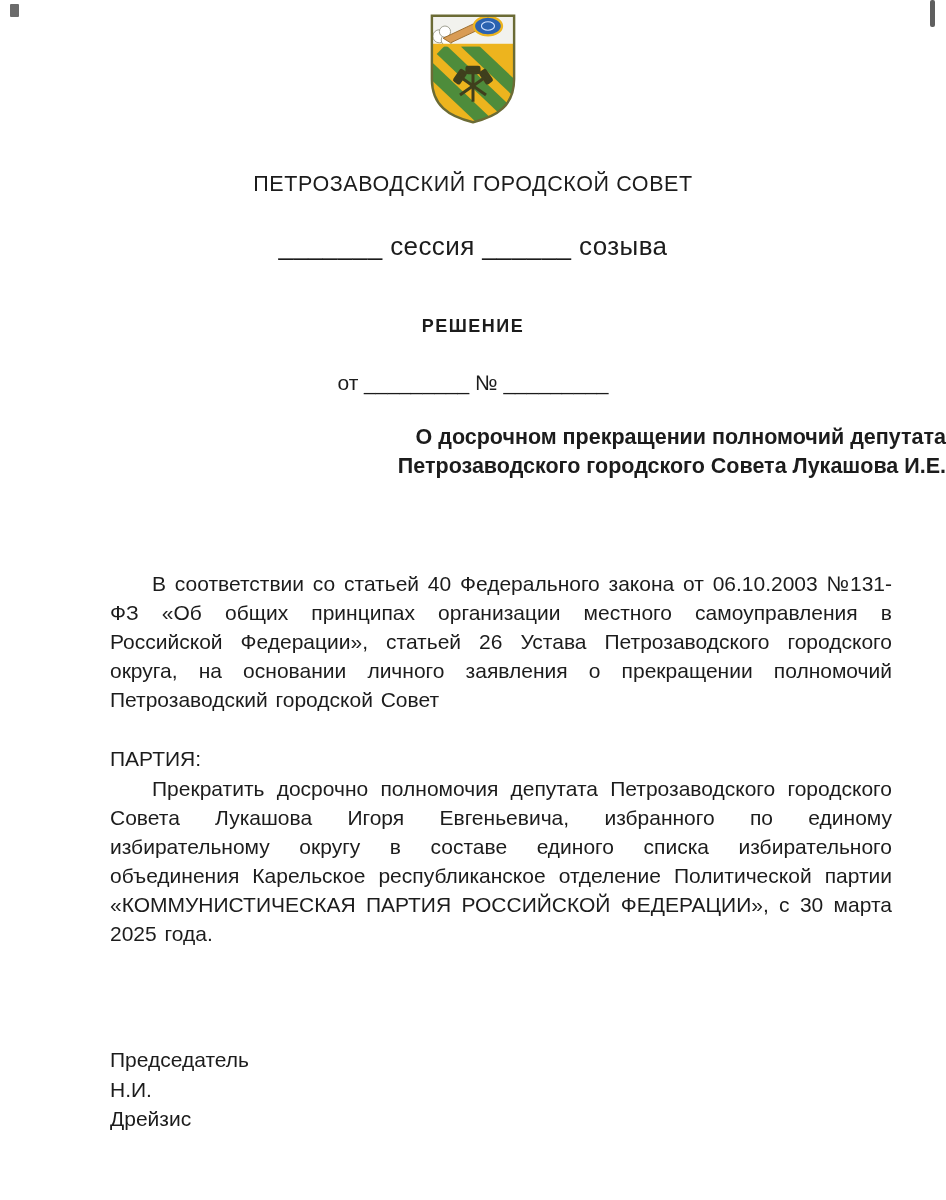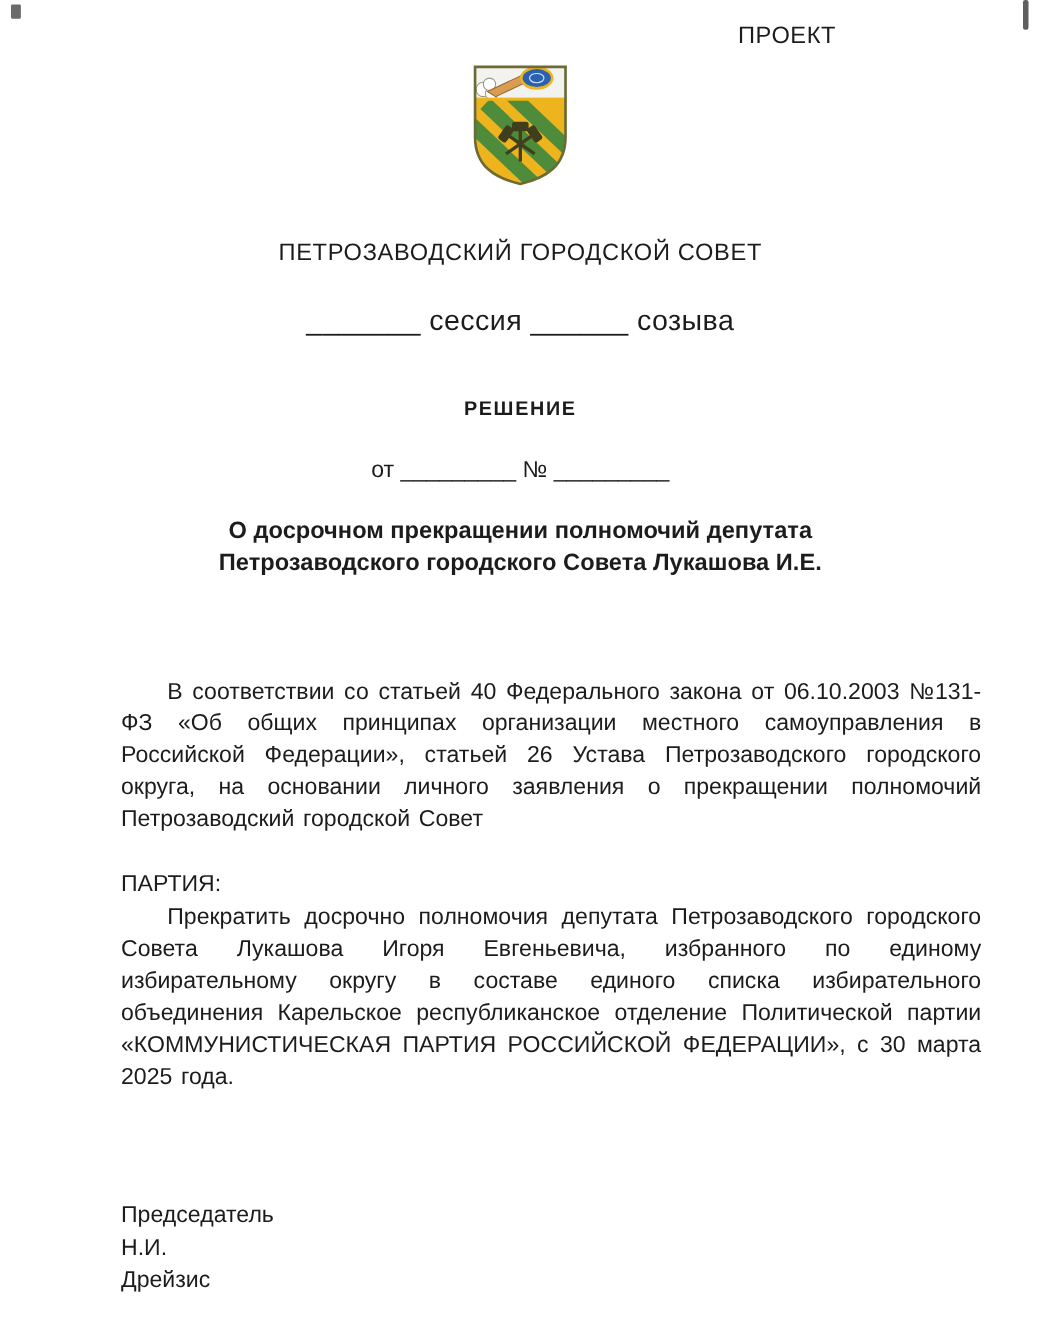--- a/index.html
+++ b/index.html
@@ -36,21 +36,21 @@
   .session-line{
     text-align:center;margin-top:34px;font-size:26px;letter-spacing:.4px;
   }
   .doc-type{
     text-align:center;margin-top:54px;font-weight:bold;font-size:18px;letter-spacing:1.5px;
   }
   .date-num{
     text-align:center;margin-top:34px;font-size:21px;
   }
   .doc-title{
-    text-align:center;margin-top:28px;font-weight:bold;line-height:1.33;font-size:21.5px;
+    text-align:right;margin-top:28px;font-weight:bold;line-height:1.33;font-size:21.5px;
   }
   .body-col{
     margin-left:110px;margin-right:54px;
   }
   .para{
     text-align:justify;
     text-align-last:left;
     text-indent:42px;
     line-height:1.38;
     word-spacing:2px;
@@ -67,21 +67,20 @@
   }
 </style>
 </head>
 <body>
 
 <div class="page">
 
   <div class="corner-mark"></div>
   <div class="scroll-thumb"></div>
 
-  <div class="project">ПРОЕКТ</div>
 
   <div class="emblem-wrap">
     <svg width="98" height="114" viewBox="0 0 100 122">
       <defs>
         <clipPath id="shieldClip">
           <path d="M6,4 H94 V72 C94,100 76,112 50,118 C24,112 6,100 6,72 Z"></path>
         </clipPath>
       </defs>
       <g clip-path="url(#shieldClip)">
         <rect x="0" y="0" width="100" height="122" fill="var(--gold)"></rect>

